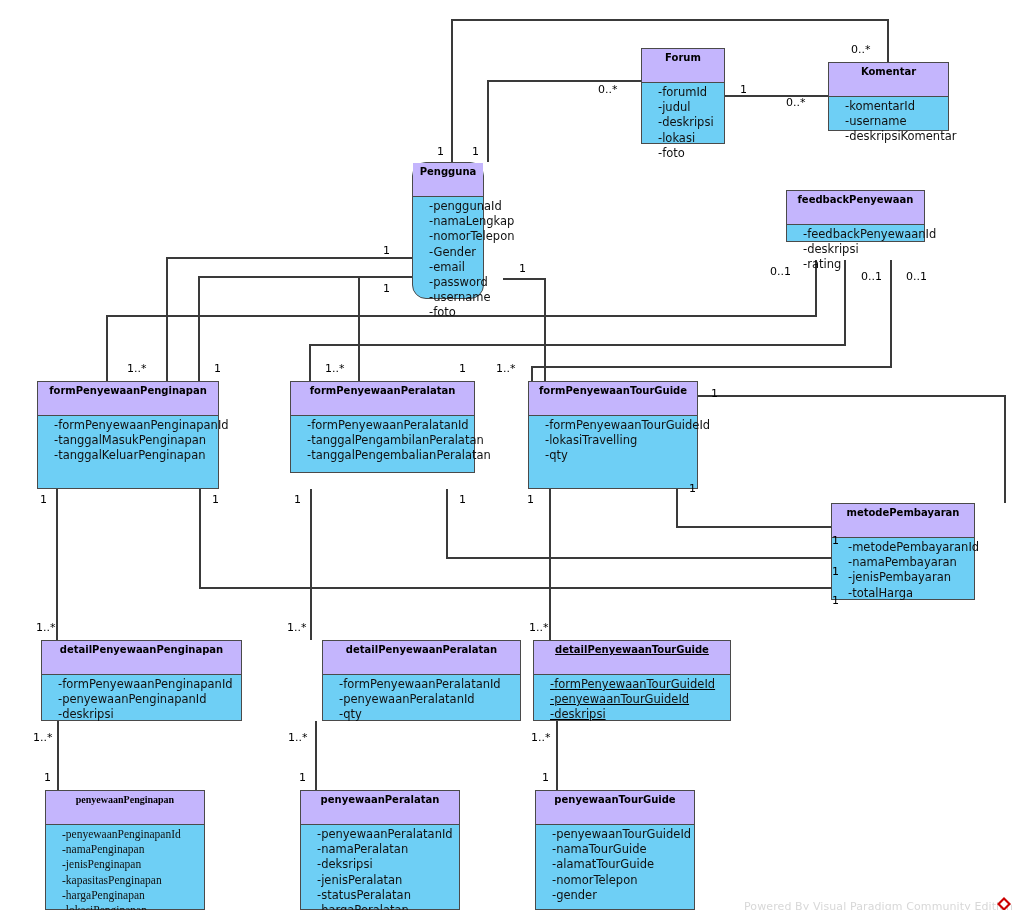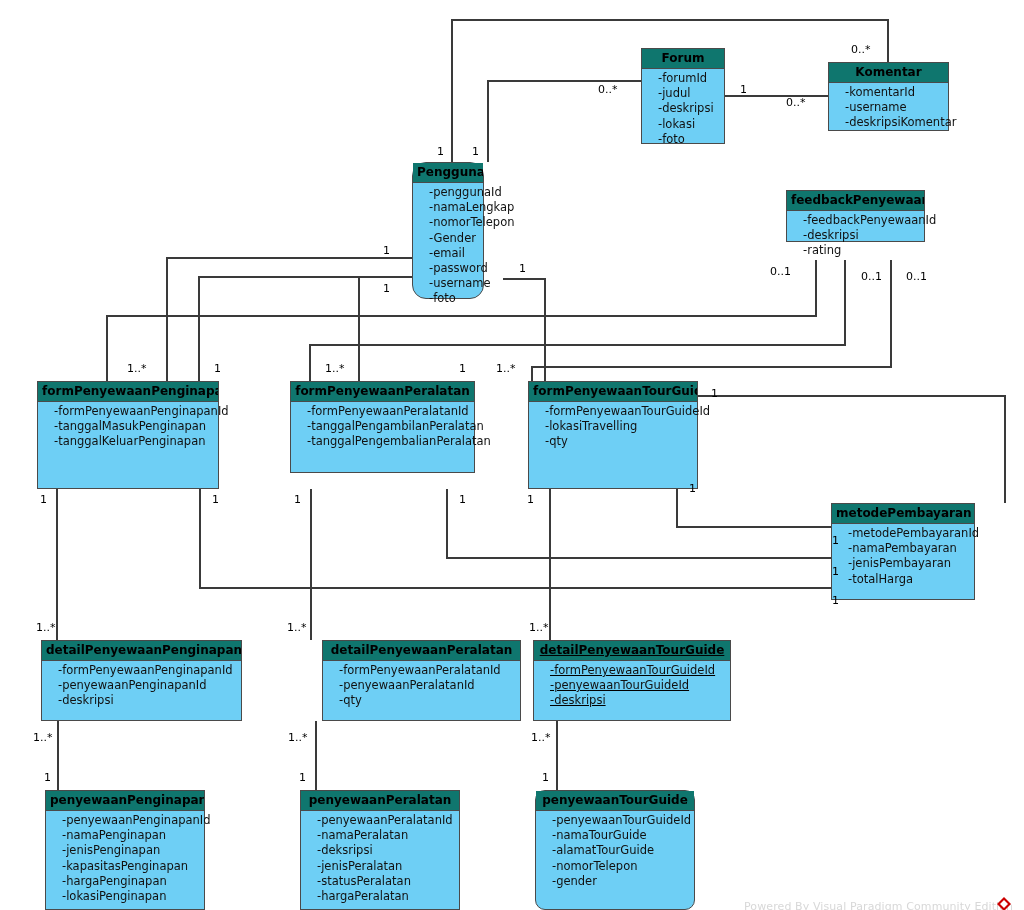--- a/index.html
+++ b/index.html
@@ -26,26 +26,26 @@
     box-sizing:border-box;
     border:1px solid #4a4a4a;
     background:#6ecff5;
     z-index:5;
     box-shadow:0 0 0 0 transparent;
   }
   .uml-name{
     box-sizing:border-box;
     text-align:center;
     font-weight:bold;
-    font-size:12px;
+    font-size:10px;
     line-height:16px;
-    padding:1px 4px 2px 4px;
+    padding:1px 4px 16px 4px;
     color:#000000;
     border-bottom:1px solid #4a4a4a;
-    background:#0f766e;
+    background:#c4b5fd;
     white-space:nowrap;
     overflow:hidden;
   }
   .uml-attrs{
     padding:2px 3px 2px 16px;
     font-size:11.5px;
     line-height:15.2px;
     color:#111111;
   }
   .uml-attrs div{white-space:nowrap;}
@@ -188,21 +188,21 @@
         </div>
       </div>
       <div class="uml-class" style="left: 533px; top: 640px; width: 198px; height: 81px; text-decoration: underline;">
         <div class="uml-name">detailPenyewaanTourGuide</div>
         <div class="uml-attrs">
           <div>-formPenyewaanTourGuideId</div>
           <div>-penyewaanTourGuideId</div>
           <div>-deskripsi</div>
         </div>
       </div>
-      <div class="uml-class" style="left: 45px; top: 790px; width: 160px; height: 120px;">
+      <div class="uml-class" style="left: 45px; top: 790px; width: 160px; height: 120px; font-family: Liberation Serif, serif;">
         <div class="uml-name">penyewaanPenginapan</div>
         <div class="uml-attrs">
           <div>-penyewaanPenginapanId</div>
           <div>-namaPenginapan</div>
           <div>-jenisPenginapan</div>
           <div>-kapasitasPenginapan</div>
           <div>-hargaPenginapan</div>
           <div>-lokasiPenginapan</div>
         </div>
       </div>
@@ -210,21 +210,21 @@
         <div class="uml-name">penyewaanPeralatan</div>
         <div class="uml-attrs">
           <div>-penyewaanPeralatanId</div>
           <div>-namaPeralatan</div>
           <div>-deksripsi</div>
           <div>-jenisPeralatan</div>
           <div>-statusPeralatan</div>
           <div>-hargaPeralatan</div>
         </div>
       </div>
-      <div class="uml-class" style="left: 535px; top: 790px; width: 160px; height: 120px; border-radius: 10px;">
+      <div class="uml-class" style="left: 535px; top: 790px; width: 160px; height: 120px;">
         <div class="uml-name">penyewaanTourGuide</div>
         <div class="uml-attrs">
           <div>-penyewaanTourGuideId</div>
           <div>-namaTourGuide</div>
           <div>-alamatTourGuide</div>
           <div>-nomorTelepon</div>
           <div>-gender</div>
         </div>
       </div>
     </div>

